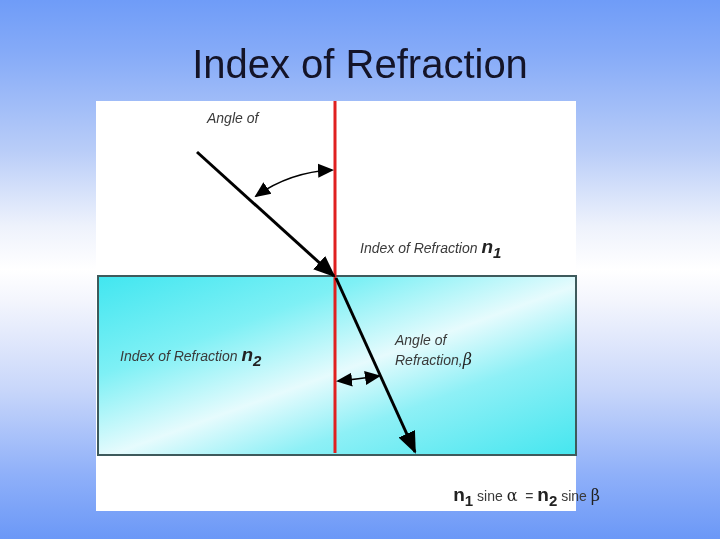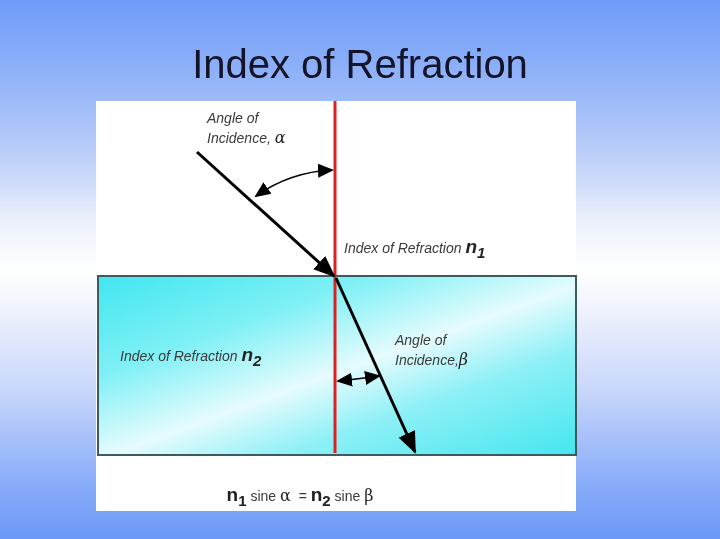--- a/index.html
+++ b/index.html
@@ -27,21 +27,21 @@
     }
     svg.overlay { position:absolute; left:0; top:0; }
     .lbl {
       position:absolute; color:#3a3a3a; font-size:14px; line-height:20px;
       font-family: "Liberation Sans", sans-serif;
       font-style: italic;
     }
     .lbl .greek { font-family: "DejaVu Serif", serif; font-size:16px; color:#222; }
     .lbl .n { font-weight:bold; font-size:19px; color:#222; }
     .lbl .sub { font-weight:bold; font-size:15px; position:relative; top:5px; color:#222; }
-    .eq { position:absolute; left:0; width:600px; top:484px; text-align:center; font-size:14px; color:#3a3a3a; }
+    .eq { position:absolute; left:0; width:600px; top:484px; text-align:right; font-size:14px; color:#3a3a3a; }
     .eq .n { font-weight:bold; font-size:19px; color:#222; }
     .eq .sub { font-weight:bold; font-size:15px; position:relative; top:5px; color:#222; }
     .eq .greek { font-family:"DejaVu Serif", serif; font-size:16px; color:#222; }
   </style>
 </head>
 <body>
 
 <div class="title">Index of Refraction</div>
 
 <div class="panel"></div>
@@ -64,36 +64,35 @@
   </defs>
   <line x1="335" y1="101" x2="335" y2="453" stroke="#e02020" stroke-width="3"></line>
   <line x1="197" y1="152" x2="334" y2="276" stroke="#000" stroke-width="3" marker-end="url(#ahBig)"></line>
   <line x1="336" y1="278" x2="415" y2="452" stroke="#000" stroke-width="3" marker-end="url(#ahBig)"></line>
   <path d="M256,196 Q290,172 332,170" fill="none" stroke="#000" stroke-width="1.6" marker-start="url(#ahMidStart)" marker-end="url(#ahMid)"></path>
   <path d="M338,381 Q358,379 379,376" fill="none" stroke="#000" stroke-width="1.6" marker-start="url(#ahMidStart)" marker-end="url(#ahMid)"></path>
 </svg>
 
 <div class="lbl" style="left:207px; top:108px;">
   <div>Angle of</div>
-  <div><span>Incidence,</span> <span class="greek">α</span></div>
 </div>
 
-<div class="lbl" style="left:344px; top:237px;">
+<div class="lbl" style="left:360px; top:237px;">
   <span>Index of Refraction</span>
   <span class="n">n</span><span class="sub">1</span>
 </div>
 
 <div class="lbl" style="left:120px; top:345px;">
   <span>Index of Refraction</span>
   <span class="n">n</span><span class="sub">2</span>
 </div>
 
 <div class="lbl" style="left:395px; top:330px;">
   <div>Angle of</div>
-  <div><span>Incidence,</span><span class="greek">β</span></div>
+  <div><span>Refraction,</span><span class="greek">β</span></div>
 </div>
 
 <div class="eq">
   <span class="n">n</span><span class="sub">1</span>
   <span>sine</span>
   <span class="greek">α</span>
   &nbsp;<span>=</span>
   <span class="n">n</span><span class="sub">2</span>
   <span>sine</span>
   <span class="greek">β</span>

